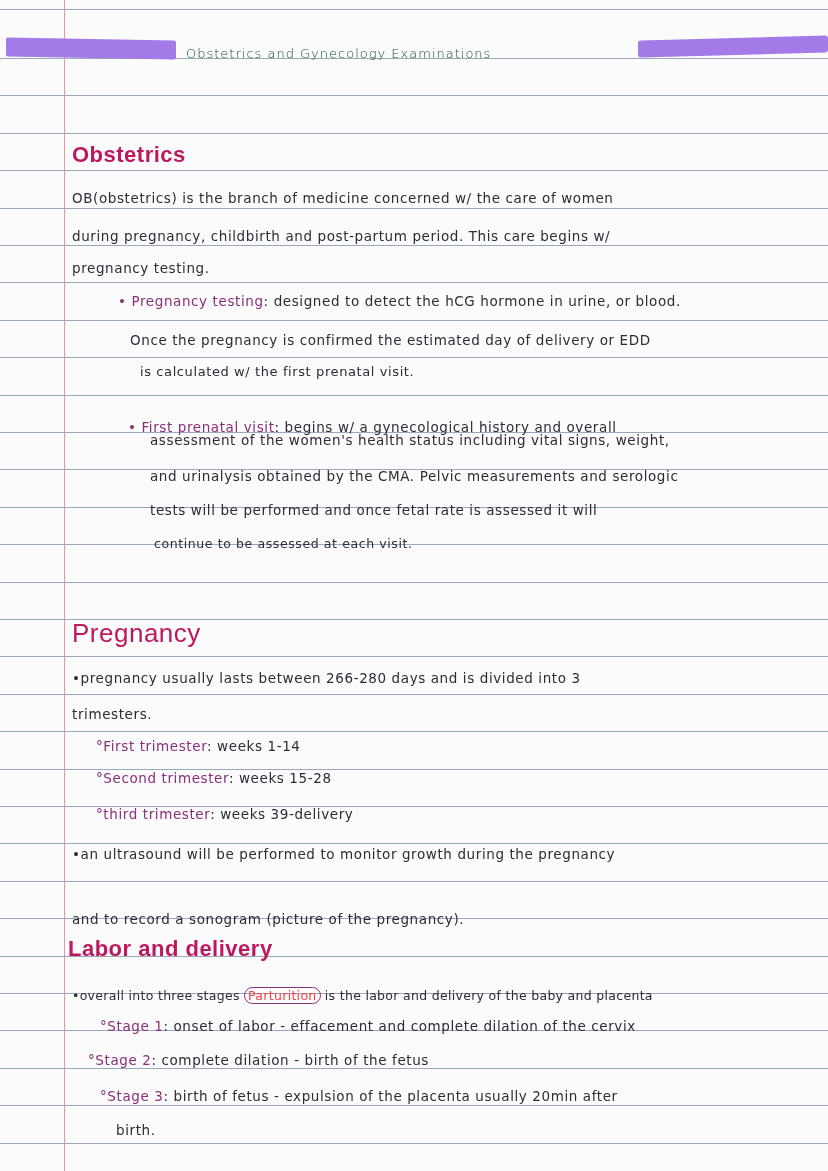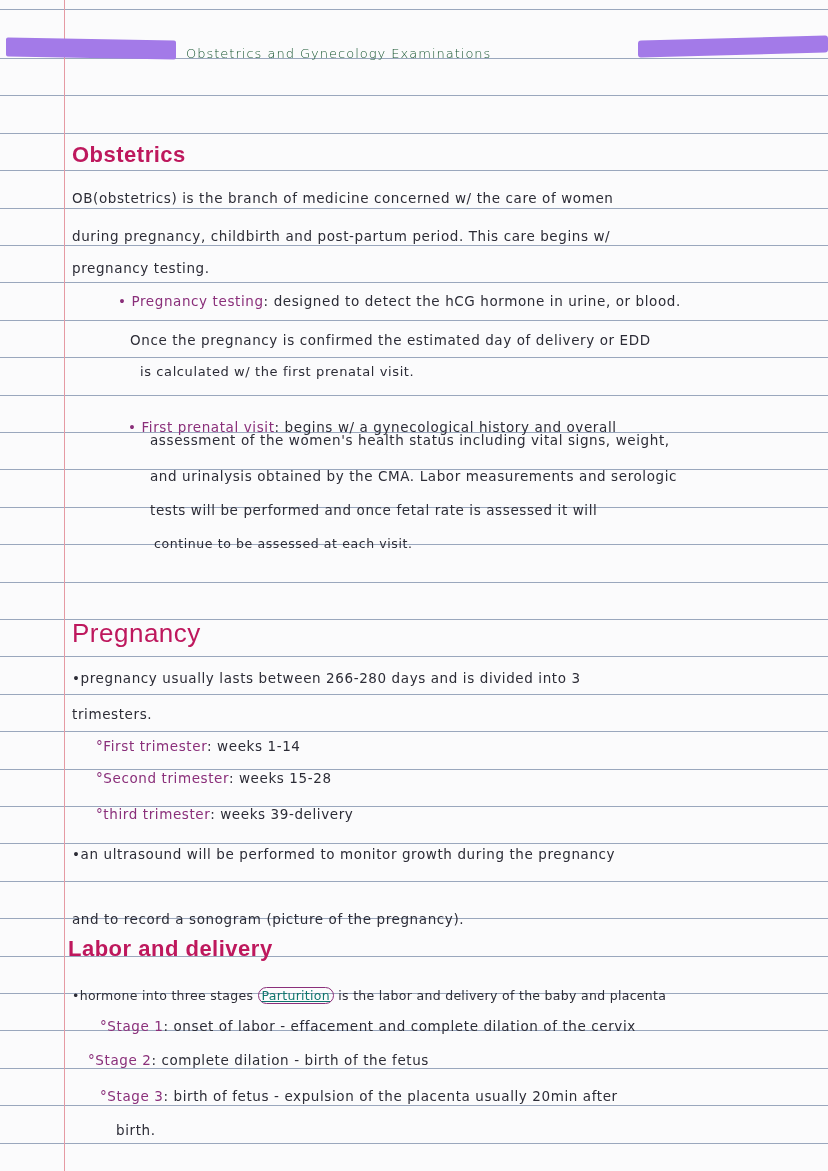--- a/index.html
+++ b/index.html
@@ -39,22 +39,21 @@
     letter-spacing:0.5px;
   }
   .line {
     position:absolute; white-space:nowrap;
     font-family:"DejaVu Sans", sans-serif; font-size:13.5px; color:#2c2c36;
     letter-spacing:0.6px;
   }
   .term { color:#8a2f7a; }
   .circled {
     border:1.5px solid #8a2f7a; border-radius:10px; padding:0 3px;
-    color:#0f766e;
-    text-decoration:underline;
+    color:#ef4444;
   }
 </style>
 </head>
 <body>
 
 <div class="paper"></div>
 <div class="margin-line"></div>
 <div class="hl-left"></div>
 <div class="hl-right"></div>
 
@@ -68,21 +67,21 @@
 <div class="line" style="left:118px;top:293px;">
   <span class="term">• </span><span class="term">Pregnancy testing</span><span>: designed to detect the hCG hormone in urine, or blood.</span>
 </div>
 <div class="line" style="left:130px;top:332px;">Once the pregnancy is confirmed the estimated day of delivery or EDD</div>
 <div class="line" style="left:140px;top:364px;font-size:13px;">is calculated w/ the first prenatal visit.</div>
 
 <div class="line" style="left:128px;top:396px;margin-top:23px;">
   <span class="term">• </span><span class="term">First prenatal visit</span><span>: begins w/ a gynecological history and overall</span>
 </div>
 <div class="line" style="left:150px;top:432px;">assessment of the women's health status including vital signs, weight,</div>
-<div class="line" style="left:150px;top:468px;">and urinalysis obtained by the CMA. Labor measurements and serologic</div>
+<div class="line" style="left:150px;top:468px;">and urinalysis obtained by the CMA. Pelvic measurements and serologic</div>
 <div class="line" style="left:150px;top:502px;">tests will be performed and once fetal rate is assessed it will</div>
 <div class="line" style="left:154px;top:536px;font-size:12.5px;">continue to be assessed at each visit.</div>
 
 <div class="heading" style="left:72px;top:618px;font-size:26px;font-weight:normal;">Pregnancy</div>
 <div class="line" style="left:72px;top:670px;">•pregnancy usually lasts between 266-280 days and is divided into 3</div>
 <div class="line" style="left:72px;top:706px;">trimesters.</div>
 
 <div class="line" style="left:96px;top:738px;">
   <span class="term">°</span><span class="term">First trimester</span><span>: weeks 1-14</span>
 </div>
@@ -90,21 +89,21 @@
   <span class="term">°</span><span class="term">Second trimester</span><span>: weeks 15-28</span>
 </div>
 <div class="line" style="left:96px;top:806px;">
   <span class="term">°</span><span class="term">third trimester</span><span>: weeks 39-delivery</span>
 </div>
 <div class="line" style="left:72px;top:846px;">•an ultrasound will be performed to monitor growth during the pregnancy</div>
 <div class="line" style="left:72px;top:911px;">and to record a sonogram (picture of the pregnancy).</div>
 
 <div class="heading" style="left:68px;top:936px;">Labor and delivery</div>
 <div class="line" style="left:72px;top:988px;font-size:12.5px;letter-spacing:0.3px;">
-  <span>•hormone into three stages</span>
+  <span>•overall into three stages</span>
   <span class="circled">Parturition</span>
   <span>is the labor and delivery of the baby and placenta</span>
 </div>
 <div class="line" style="left:100px;top:1018px;">
   <span class="term">°</span><span class="term">Stage 1</span><span>: onset of labor - effacement and complete dilation of the cervix</span>
 </div>
 <div class="line" style="left:88px;top:1052px;">
   <span class="term">°</span><span class="term">Stage 2</span><span>: complete dilation - birth of the fetus</span>
 </div>
 <div class="line" style="left:100px;top:1088px;">

